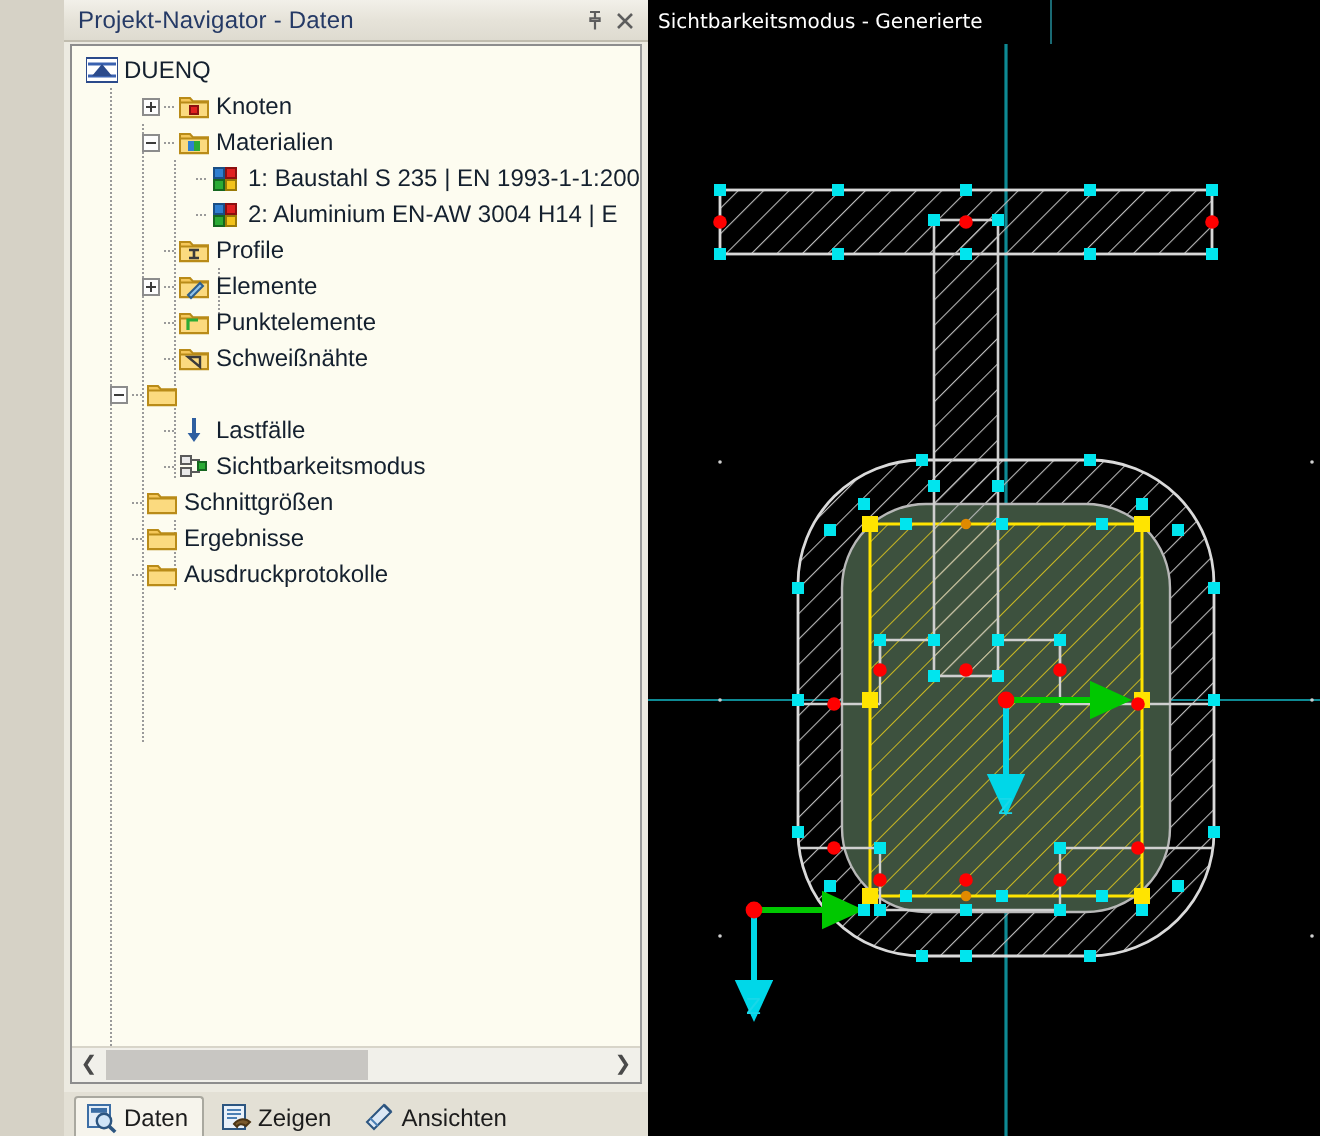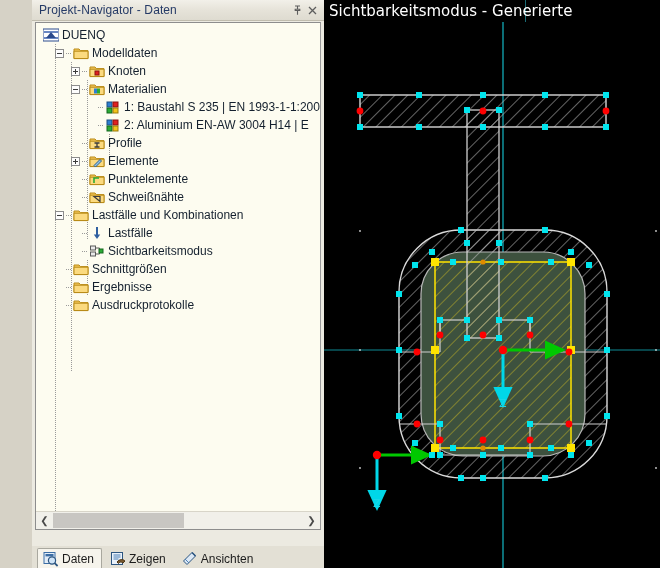--- a/index.html
+++ b/index.html
@@ -28,21 +28,21 @@
     white-space:nowrap;
   }
   .nav-title .t{flex:1;letter-spacing:0.1px;}
   .title-btn{
     width:15px;height:15px;display:flex;align-items:center;justify-content:center;
     color:#5a5a5a;font-size:12px;line-height:1;
   }
   .title-btn svg{display:block;}
 
   .tree-wrap{
-    flex:1;margin:1px 3px 16px 3px;
+    flex:1;margin:1px 3px 4px 3px;
     background:#fdfcf0;
     border:1px solid #8d8d8d;
     border-right-color:#9a9a9a;
     position:relative;overflow:hidden;
     display:flex;flex-direction:column;
   }
   .tree{
     flex:1;overflow:hidden;position:relative;
     padding:3px 0 0 0;
   }
@@ -120,21 +120,21 @@
 
   
   .cad{
     position:relative;width:368px;height:568px;background:#000;
     overflow:hidden;
   }
   .cad-hdr{
     position:absolute;left:0;top:0;height:22px;width:202px;
     display:flex;align-items:center;
     padding-left:5px;box-sizing:border-box;
-    color:#ffffff;font-size:15px;
+    color:#ffffff;font-size:10px;
     font-family:"DejaVu Sans",sans-serif;
     border-right:1px solid #1a6a74;
     letter-spacing:0px;z-index:9;
     white-space:nowrap;
   }
   .cad svg{position:absolute;left:0;top:0;}
   .axis-lbl{
     position:absolute;color:#19d7e8;font-size:11px;
     font-family:"DejaVu Sans",sans-serif;z-index:8;
   }
@@ -173,32 +173,20 @@
             <span class="ico">
               <svg width="16" height="16" viewBox="0 0 16 16">
                 <rect x="0" y="2" width="16" height="12" fill="#fff" stroke="#2b4a8b"></rect>
                 <path d="M1 5h14M1 11h14" stroke="#3a62b0" stroke-width="1.6"></path>
                 <path d="M3 11 L8 5 L13 11" fill="#2b4a8b"></path>
               </svg>
             </span>
             <span class="lbl">DUENQ</span>
           </div>
           <div class="row">
-            <span class="ind" style="width: 19px;"></span>
-            <span class="exp"></span>
-            <span class="dash"></span>
-            <span class="ico">
-              <svg width="16" height="16" viewBox="0 0 16 16">
-                <path d="M1 4h5l1.4 1.6H15v8H1z" fill="#f5c759" stroke="#b98b18"></path>
-                <path d="M1 6.2h14v7.3H1z" fill="#fbda7f" stroke="#b98b18"></path>
-              </svg>
-            </span>
-            <span class="lbl">Modelldaten</span>
-          </div>
-          <div class="row">
             <span class="ind" style="width: 35px;"></span>
             <span class="exp plus"></span>
             <span class="dash"></span>
             <span class="ico">
               <svg width="16" height="16" viewBox="0 0 16 16">
                 <path d="M1 4h5l1.4 1.6H15v8H1z" fill="#f5c759" stroke="#b98b18"></path>
                 <path d="M1 6.2h14v7.3H1z" fill="#fbda7f" stroke="#b98b18"></path>
                 <rect x="6" y="8" width="4" height="4" fill="#e02020" stroke="#8b1010"></rect>
               </svg>
             </span>
@@ -301,21 +289,20 @@
           <div class="row">
             <span class="ind" style="width: 19px;"></span>
             <span class="exp"></span>
             <span class="dash"></span>
             <span class="ico">
               <svg width="16" height="16" viewBox="0 0 16 16">
                 <path d="M1 4h5l1.4 1.6H15v8H1z" fill="#f5c759" stroke="#b98b18"></path>
                 <path d="M1 6.2h14v7.3H1z" fill="#fbda7f" stroke="#b98b18"></path>
               </svg>
             </span>
-            <span class="lbl">Lastfälle und Kombinationen</span>
           </div>
           <div class="row">
             <span class="ind" style="width: 35px;"></span>
             <span class="exp-spacer"></span>
             <span class="dash"></span>
             <span class="ico">
               <svg width="16" height="16" viewBox="0 0 16 16">
                 <path d="M8 2 L8 11" stroke="#2f5fa0" stroke-width="2"></path>
                 <path d="M4.8 9.5 L8 14 L11.2 9.5z" fill="#2f5fa0"></path>
               </svg>

